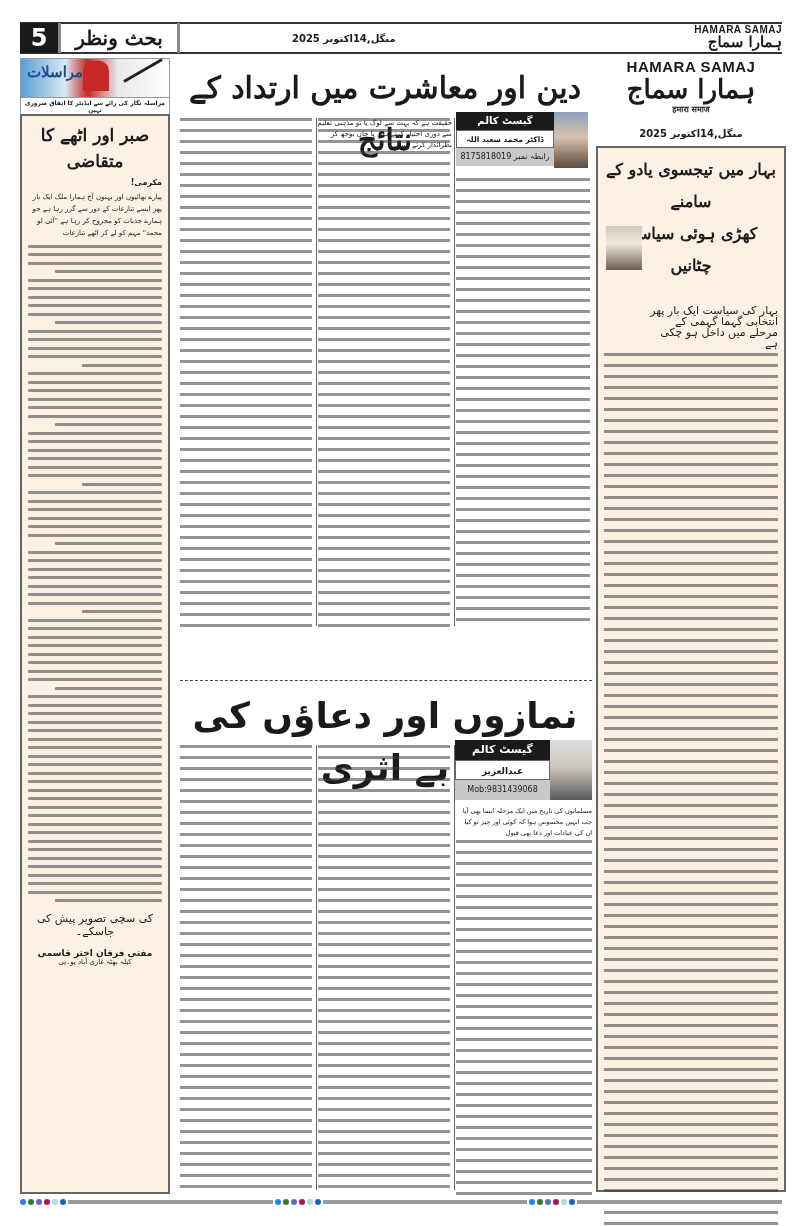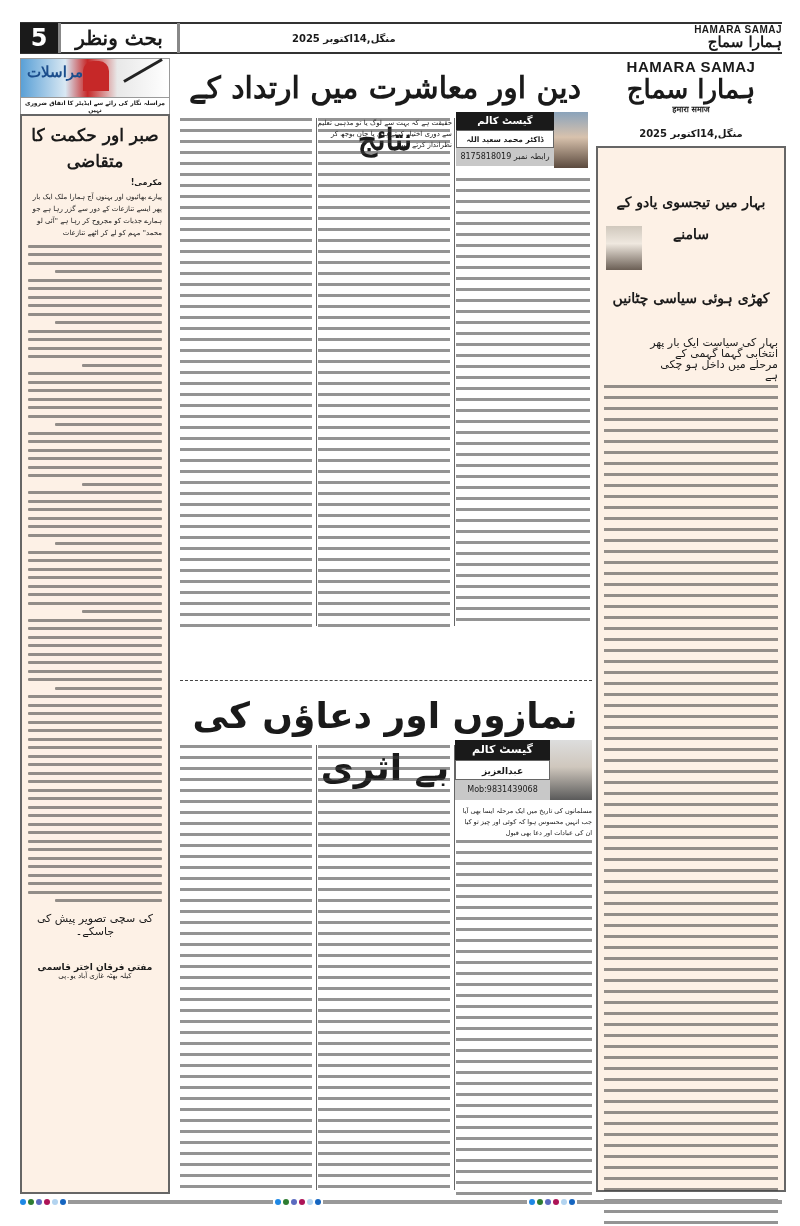--- a/index.html
+++ b/index.html
@@ -21,21 +21,21 @@
   .letters-banner .postbox { position: absolute; left: 62px; top: 2px; width: 26px; height: 30px; background: #c62828; border-radius: 10px 10px 0 0; }
   .letters-banner .pen { position: absolute; left: 100px; top: 10px; width: 44px; height: 3px; background: #222; transform: rotate(-30deg); }
   .letters-caption { font-size: 6px; font-weight: bold; text-align: center; direction: rtl; background: #fff; padding: 1px 0; border-left: 1px solid #999; border-right: 1px solid #999; }
   .letter-box { width: 150px; height: 1080px; background: #fdf1e6; border: 2px solid #666; padding: 6px 6px; direction: rtl; }
   .letter-head { font-family: "DejaVu Serif", serif; font-size: 17px; font-weight: bold; text-align: center; line-height: 26px; }
   .salute { font-size: 8px; font-weight: bold; margin-top: 4px; }
   .body-lines { margin-top: 4px; }
   .line { height: 3px; background: #3a3a3a; opacity: 0.55; margin: 5.5px 0; border-radius: 1px; }
   .line.short { width: 60%; }
   .line.mid { width: 80%; }
-  .author { text-align: center; font-size: 9px; font-weight: bold; margin-top: 24px; }
+  .author { text-align: center; font-size: 9px; font-weight: bold; margin-top: 10px; }
   .author-sub { text-align: center; font-size: 7px; }
 
   
   .dots-strip { position: absolute; left: 20px; top: 1198px; width: 762px; height: 8px; display: flex; align-items: center; gap: 2px; }
   .dot { width: 6px; height: 6px; border-radius: 50%; }
   .bar { height: 4px; background: #999; flex: 1; }
 
   
   .main-headline { position: absolute; left: 180px; top: 62px; width: 410px; height: 52px; font-family: "DejaVu Serif", serif; font-weight: bold; font-size: 30px; direction: rtl; text-align: center; line-height: 52px; }
   .guest-box { position: absolute; left: 456px; top: 112px; width: 132px; height: 56px; display: flex; }
@@ -59,21 +59,21 @@
   .guest-box2 .photo { width: 42px; height: 60px; background: linear-gradient(180deg, #ddd 0%, #cfc7bd 45%, #5a5a5a 100%); }
 
   
   .right-col { position: absolute; left: 596px; top: 58px; width: 190px; height: 1138px; }
   .logo-big { width: 190px; height: 66px; text-align: center; }
   .logo-big .en { font-family: "Liberation Sans", sans-serif; font-weight: 900; font-size: 15px; letter-spacing: 0.5px; }
   .logo-big .ur { font-family: "DejaVu Serif", serif; font-weight: 900; font-size: 26px; line-height: 28px; direction: rtl; }
   .logo-big .hi { font-size: 8px; font-weight: bold; }
   .right-date { text-align: center; font-size: 10px; font-weight: bold; direction: rtl; margin-top: 4px; height: 18px; }
   .right-box { width: 190px; height: 1046px; background: #fdf1e6; border: 2px solid #666; padding: 6px 6px; direction: rtl; position: relative; }
-  .right-head { font-family: "DejaVu Serif", serif; font-size: 14px; font-weight: bold; text-align: center; line-height: 32px; margin-top: 32px; }
+  .right-head { font-family: "DejaVu Serif", serif; font-size: 16px; font-weight: bold; text-align: center; line-height: 32px; }
   .rc-photo { position: absolute; left: 8px; top: 78px; width: 36px; height: 44px; background: linear-gradient(180deg, #d0c8bd 0%, #efe8df 40%, #6b5f55 100%); }
   .right-author { text-align: center; font-size: 10px; font-weight: bold; margin-top: 6px; }
 </style>
 </head>
 <body>
 
 <div class="topbar">
   <div class="page-num">5</div>
   <div class="section-title">بحث ونظر</div>
   <div class="top-date">منگل,14اکتوبر 2025</div>
@@ -84,21 +84,21 @@
 </div>
 
 <div class="left-col">
   <div class="letters-banner">
     <span class="lb-title">مراسلات</span>
     <span class="postbox"></span>
     <span class="pen"></span>
   </div>
   <div class="letters-caption">مراسلہ نگار کی رائے سے ایڈیٹر کا اتفاق ضروری نہیں</div>
   <div class="letter-box">
-    <div class="letter-head">صبر اور حکمت کا متقاضی</div>
+    <div class="letter-head">صبر اور اٹھے کا متقاضی</div>
     <div class="salute">مکرمی!</div>
     <div class="body-lines">
       <div style="font-size:7px;line-height:12px;">پیارے بھائیوں اور بہنوں آج ہمارا ملک ایک بار پھر ایسے تنازعات کے دور سے گزر رہا ہے جو ہمارے جذبات کو مجروح کر رہا ہے "آئی لو محمد" مہم کو لے کر اٹھے تنازعات</div>
       <div class="line"></div>
         <div class="line"></div>
         <div class="line"></div>
         <div class="line mid"></div>
         <div class="line"></div>
         <div class="line"></div>
         <div class="line"></div>

